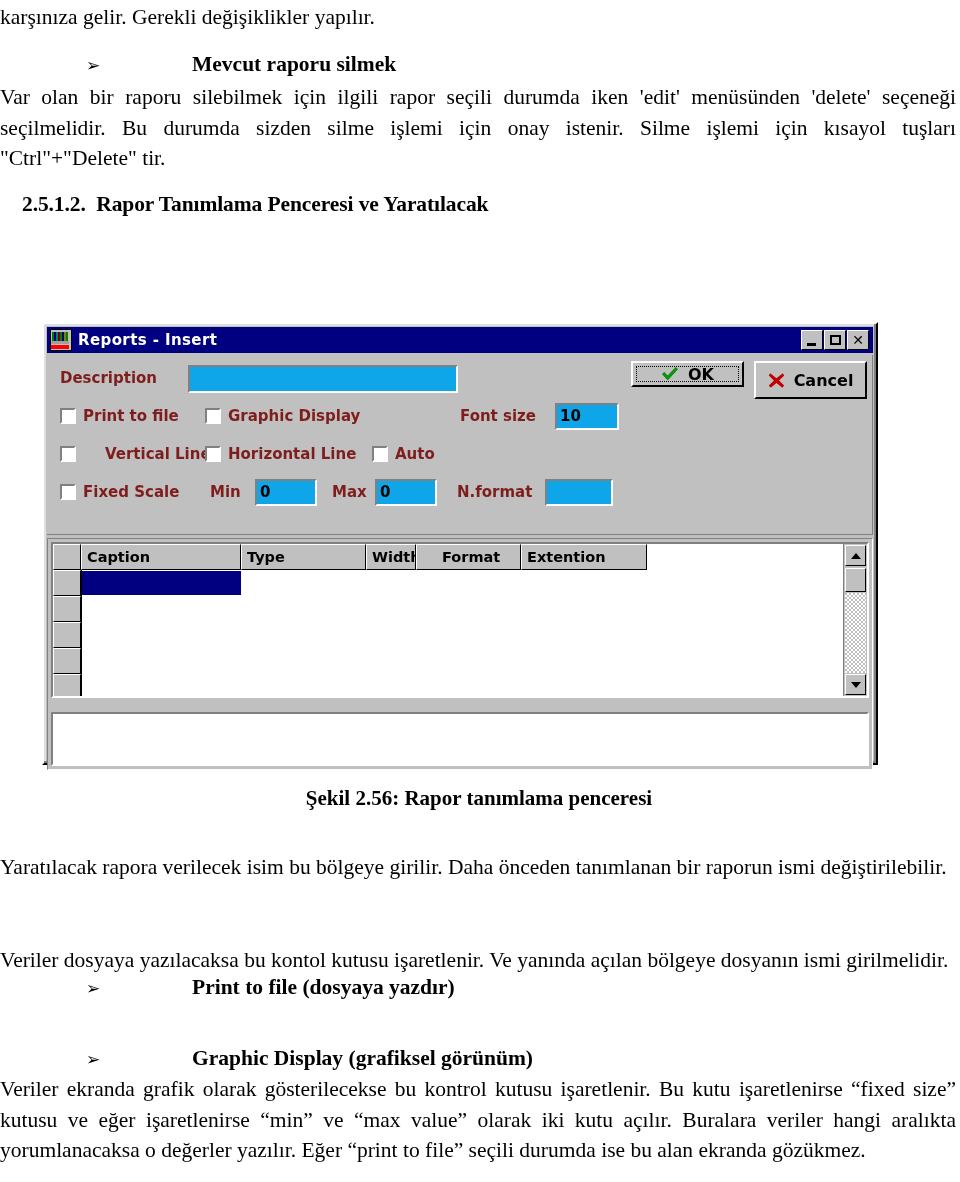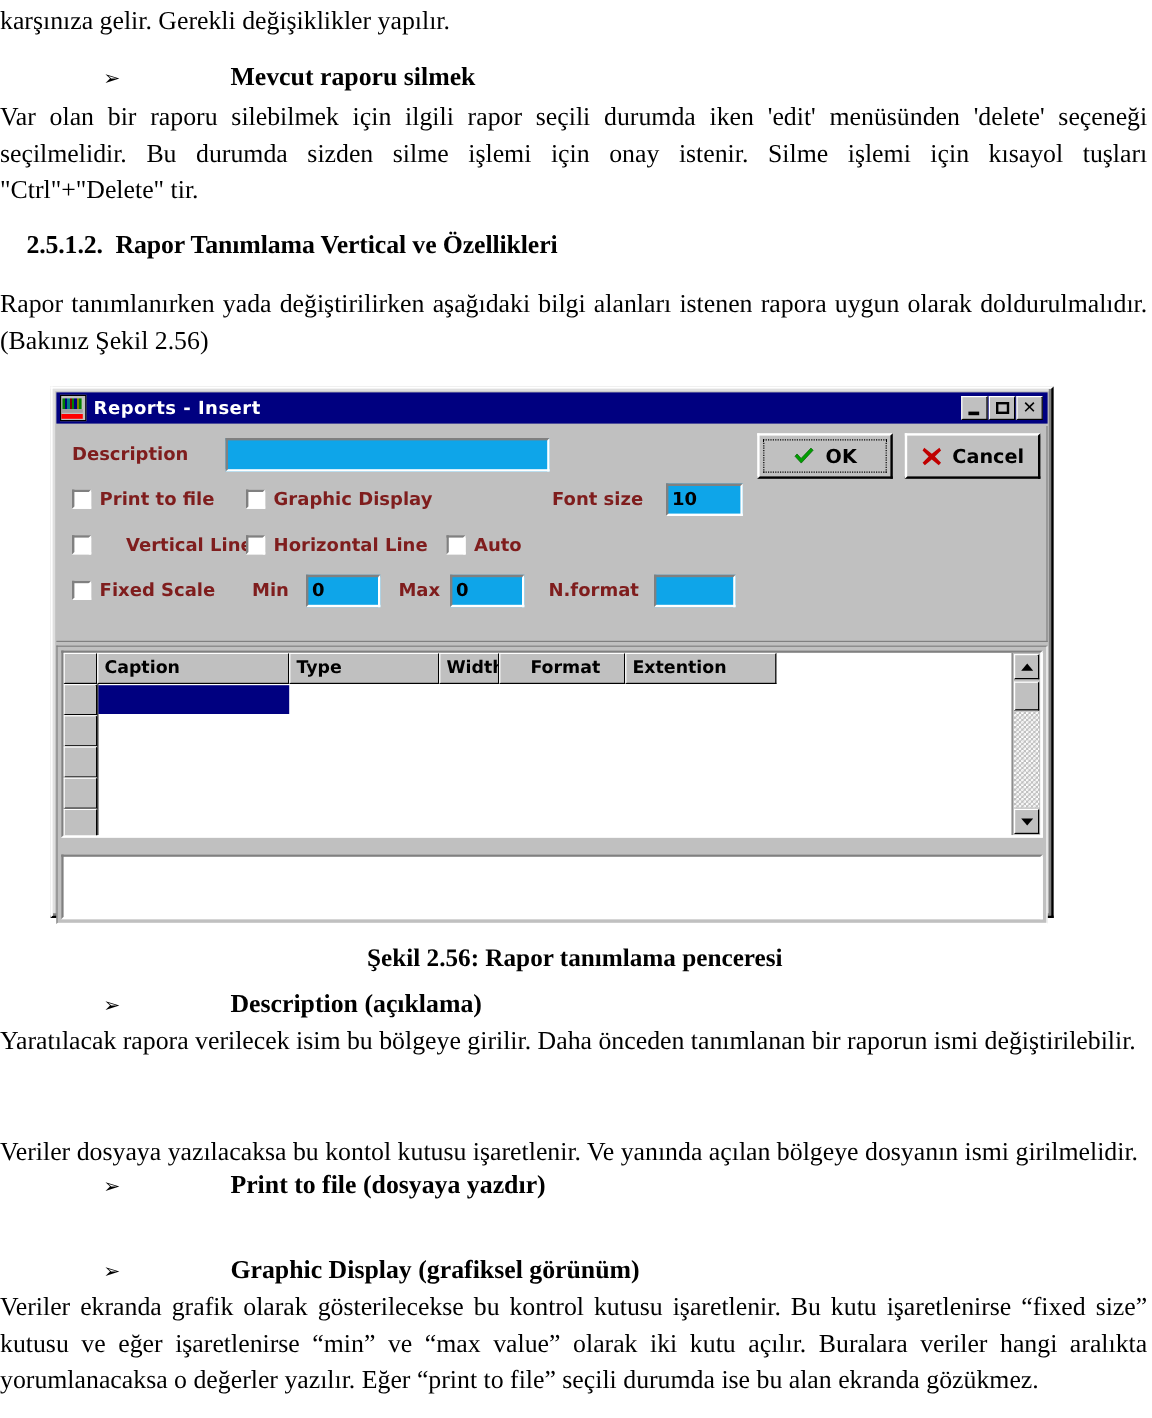--- a/index.html
+++ b/index.html
@@ -440,27 +440,24 @@
       <span class="bullet-indent"></span><span class="bullet-glyph">➢</span><span class="bullet-indent-sm"></span><span>Mevcut raporu silmek</span>
     </span>
   </div>
 
   <div class="blk doc-text" id="t-para1">
     <p class="para">Var olan bir raporu silebilmek için ilgili rapor seçili durumda iken 'edit' menüsünden 'delete' seçeneği seçilmelidir. Bu durumda sizden silme işlemi için onay istenir. Silme işlemi için kısayol tuşları "Ctrl"+"Delete" tir.</p>
   </div>
 
   <div class="blk" id="t-heading">
     <h2 class="section-heading">
-      <span>2.5.1.2.</span>&nbsp;&nbsp;<span>Rapor Tanımlama Vertical ve Özellikleri</span>
+      <span>2.5.1.2.</span>&nbsp;&nbsp;<span>Rapor Tanımlama Penceresi ve Yaratılacak</span>
     </h2>
   </div>
 
-  <div class="blk doc-text" id="t-para2">
-    <p class="para">Rapor tanımlanırken yada değiştirilirken aşağıdaki bilgi alanları istenen rapora uygun olarak doldurulmalıdır. (Bakınız Şekil 2.56)</p>
-  </div>
 
   <div class="figure-wrap">
     <div class="win-dialog">
 
       <div class="titlebar">
         <div class="title-icon">
           <div class="bars"></div>
           <div class="grey"></div>
           <div class="base"></div>
         </div>
@@ -478,21 +475,21 @@
         </div>
       </div>
 
       <div class="dlg-body">
 
         <div class="row" style="left:13px; top:14px;">
           <span class="lbl">Description</span>
         </div>
         <div class="sunken-input" style="position:absolute; left:141px; top:10px; width:270px; height:28px;"></div>
 
-        <div class="wbtn" style="left:584px; top:6px; width:113px; height:38px;">
+        <div class="wbtn" style="left:584px; top:6px; width:113px; height:26px;">
           <span class="inner-focus"></span>
           <span class="btn-row">
             <svg class="ok-check" viewBox="0 0 18 16">
               <path d="M1.5 8.2 L3.2 6.3 L6.6 10.0 L14.8 1.4 L16.6 3.2 L6.7 13.9 Z" fill="#00a000" stroke="#006000" stroke-width="0.6"></path>
             </svg>
             <span>OK</span>
           </span>
         </div>
 
         <div class="wbtn" style="left:707px; top:6px; width:113px; height:38px;">
@@ -585,25 +582,20 @@
         </div>
 
         <div class="grid-bottom-strip"></div>
       </div>
 
     </div>
   </div>
 
   <div class="blk" id="fig-cap">Şekil 2.56: Rapor tanımlama penceresi</div>
 
-  <div class="blk" id="t-bullet2">
-    <span class="bullet-line">
-      <span class="bullet-indent"></span><span class="bullet-glyph">➢</span><span class="bullet-indent-sm"></span><span>Description (açıklama)</span>
-    </span>
-  </div>
   <div class="blk doc-text" id="t-para3">
     <p class="para">Yaratılacak rapora verilecek isim bu bölgeye girilir. Daha önceden tanımlanan bir raporun ismi değiştirilebilir.</p>
   </div>
 
   <div class="blk" id="t-bullet3">
     <span class="bullet-line">
       <span class="bullet-indent"></span><span class="bullet-glyph">➢</span><span class="bullet-indent-sm"></span><span>Print to file (dosyaya yazdır)</span>
     </span>
   </div>
   <div class="blk doc-text" id="t-para4">

